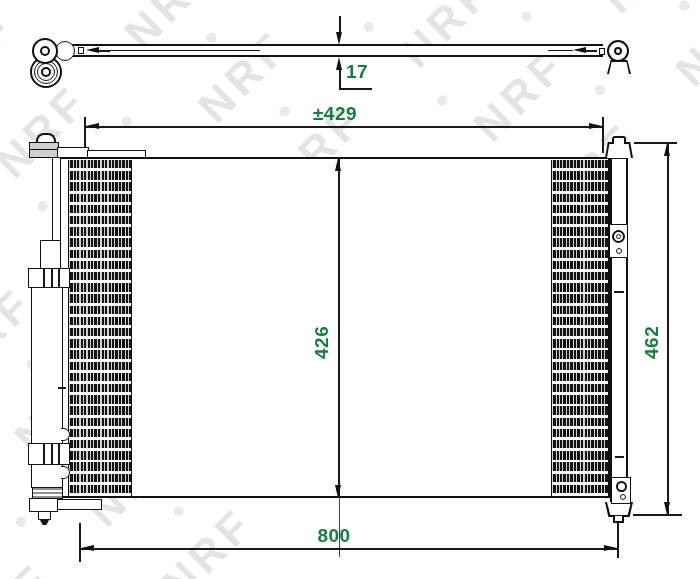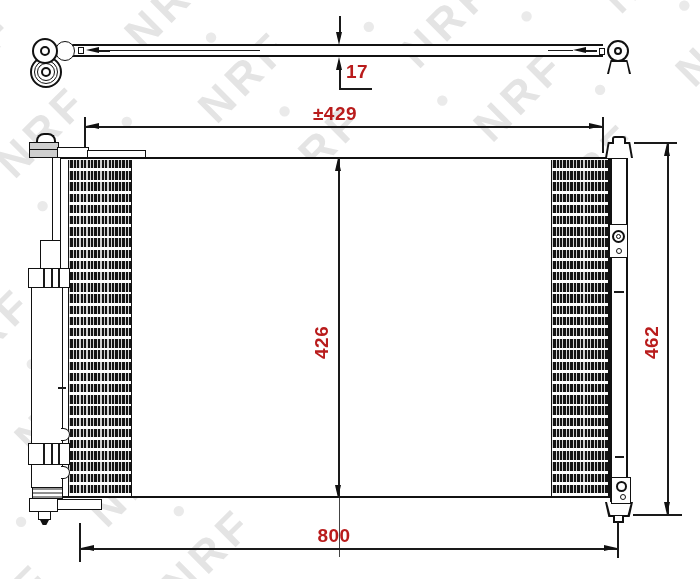--- a/index.html
+++ b/index.html
@@ -5,21 +5,21 @@
   html,body{margin:0;padding:0;background:#fff;}
   .canvas{position:relative;width:700px;height:579px;background:#fff;overflow:hidden;
           font-family:"Liberation Sans",sans-serif;}
   .layer{position:absolute;inset:0;z-index:1;}
   .abs{position:absolute;box-sizing:border-box;}
   .ln{position:absolute;background:#1a1a1a;}
   .part{position:absolute;background:#fff;border:1.5px solid #111;box-sizing:border-box;}
   .thick{border-width:2px;}
   .circ{position:absolute;background:#fff;border:2px solid #111;border-radius:50%;box-sizing:border-box;}
   .ar{position:absolute;width:0;height:0;}
-  .dlabel{position:absolute;font-weight:700;font-size:19px;color:#b91c1c;letter-spacing:.5px;}
+  .dlabel{position:absolute;font-weight:700;font-size:19px;color:#15803d;letter-spacing:.5px;}
   .vlabel{writing-mode:vertical-rl;transform:rotate(180deg);}
   .fins{position:absolute;border-left:1px solid #111;border-right:1px solid #111;
     background-image:
       repeating-linear-gradient(90deg, rgba(255,255,255,.8) 0 1px, rgba(0,0,0,0) 1px 3.5px),
       repeating-linear-gradient(180deg, #141414 0 8.4px, #ffffff 8.4px 11.2px);}
   .clip{position:absolute;}
   
   .wm{position:absolute;left:-170px;top:-190px;width:1060px;height:960px;
       transform:rotate(-45deg);color:#e4e4e4;font-weight:700;z-index:0;}
   .wm-row{white-space:nowrap;font-size:44px;line-height:78px;word-spacing:55px;letter-spacing:6px;}

